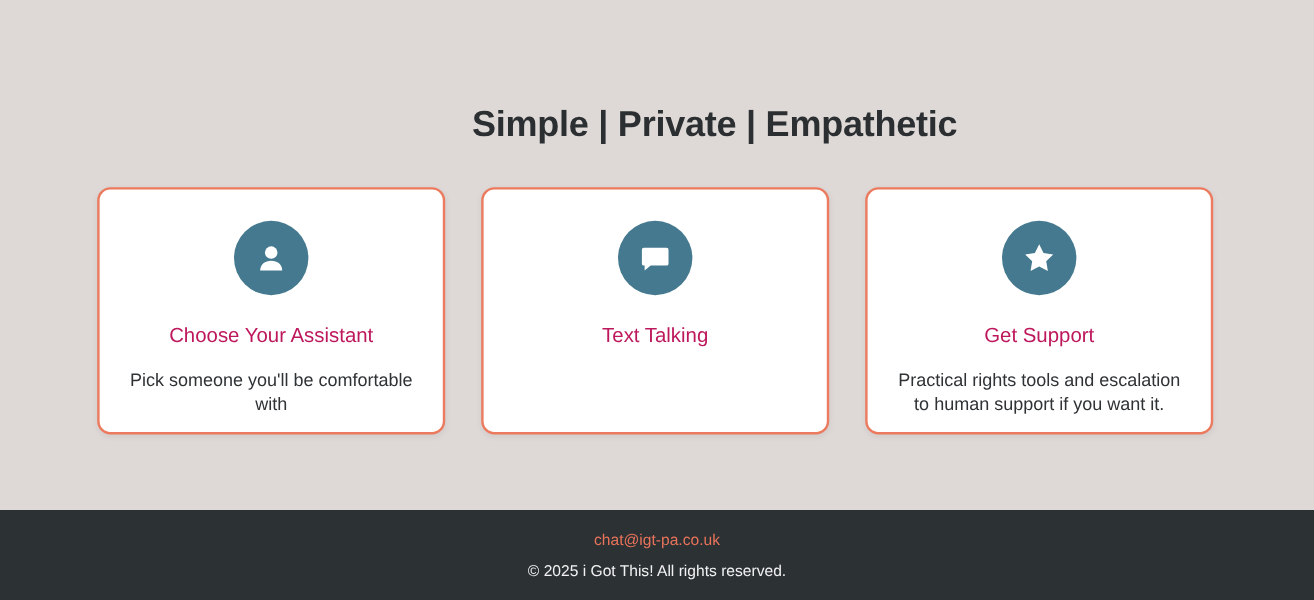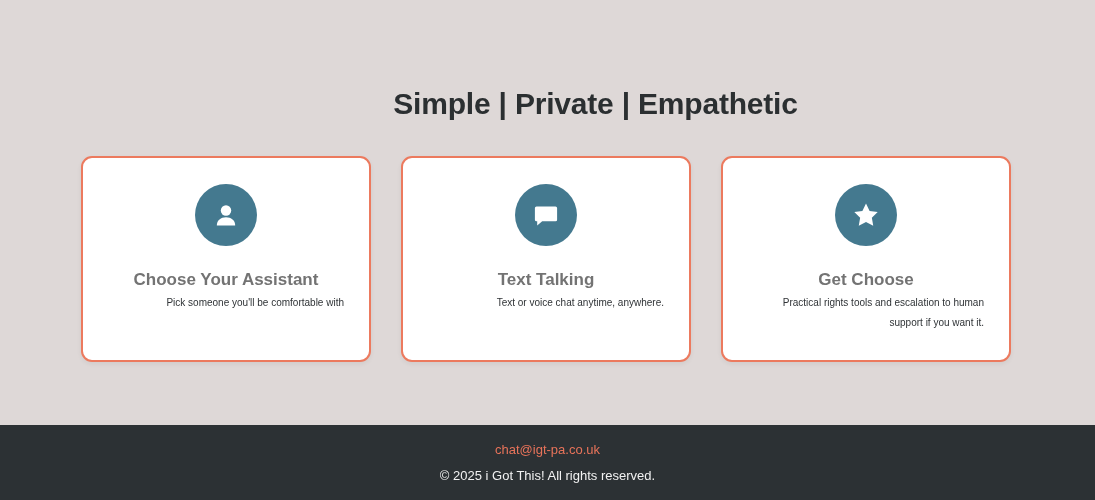--- a/index.html
+++ b/index.html
@@ -70,30 +70,30 @@
     align-items: center;
     justify-content: center;
     flex: 0 0 auto;
   }
   .icon-circle svg {
     display: block;
   }
   .card-title {
     margin-top: 24px;
     font-size: 17px;
-    font-weight: bold;
-    color: #737373;
+    font-weight: normal;
+    color: #be185d;
     text-align: center;
     line-height: 20px;
   }
   .card-desc {
-    margin-top: 3px;
-    font-size: 10px;
+    margin-top: 18px;
+    font-size: 15px;
     color: #2f3336;
-    text-align: right;
+    text-align: center;
     line-height: 20px;
     width: 236px;
   }
   .footer {
     flex: 0 0 auto;
     height: 75px;
     background: #2c3134;
     display: flex;
     flex-direction: column;
     align-items: center;
@@ -136,30 +136,29 @@
         <div class="card-desc">Pick someone you'll be comfortable with</div>
       </div>
 
       <div class="card">
         <div class="icon-circle">
           <svg width="30" height="30" viewBox="0 0 30 30" aria-hidden="true">
             <path d="M5.5 6.5h19a1.6 1.6 0 0 1 1.6 1.6v11.6a1.6 1.6 0 0 1-1.6 1.6H11.2l-5 4.2v-4.2H5.5a1.6 1.6 0 0 1-1.6-1.6V8.1A1.6 1.6 0 0 1 5.5 6.5z" fill="#ffffff"></path>
           </svg>
         </div>
         <div class="card-title">Text Talking</div>
-        <div class="card-desc">Text or voice chat anytime, anywhere.</div>
       </div>
 
       <div class="card">
         <div class="icon-circle">
           <svg width="30" height="30" viewBox="0 0 30 30" aria-hidden="true">
             <path d="M15 3.6l3.6 7.3 8.1 1.2-5.85 5.7 1.38 8.05L15 22.05l-7.23 3.8 1.38-8.05L3.3 12.1l8.1-1.2z" fill="#ffffff"></path>
           </svg>
         </div>
-        <div class="card-title">Get Choose</div>
+        <div class="card-title">Get Support</div>
         <div class="card-desc">Practical rights tools and escalation to human support if you want it.</div>
       </div>
 
     </div>
   </div>
 
   <div class="footer">
     <a class="footer-email" href="#">chat@igt-pa.co.uk</a>
     <div class="footer-copy">© 2025 i Got This! All rights reserved.</div>
   </div>

